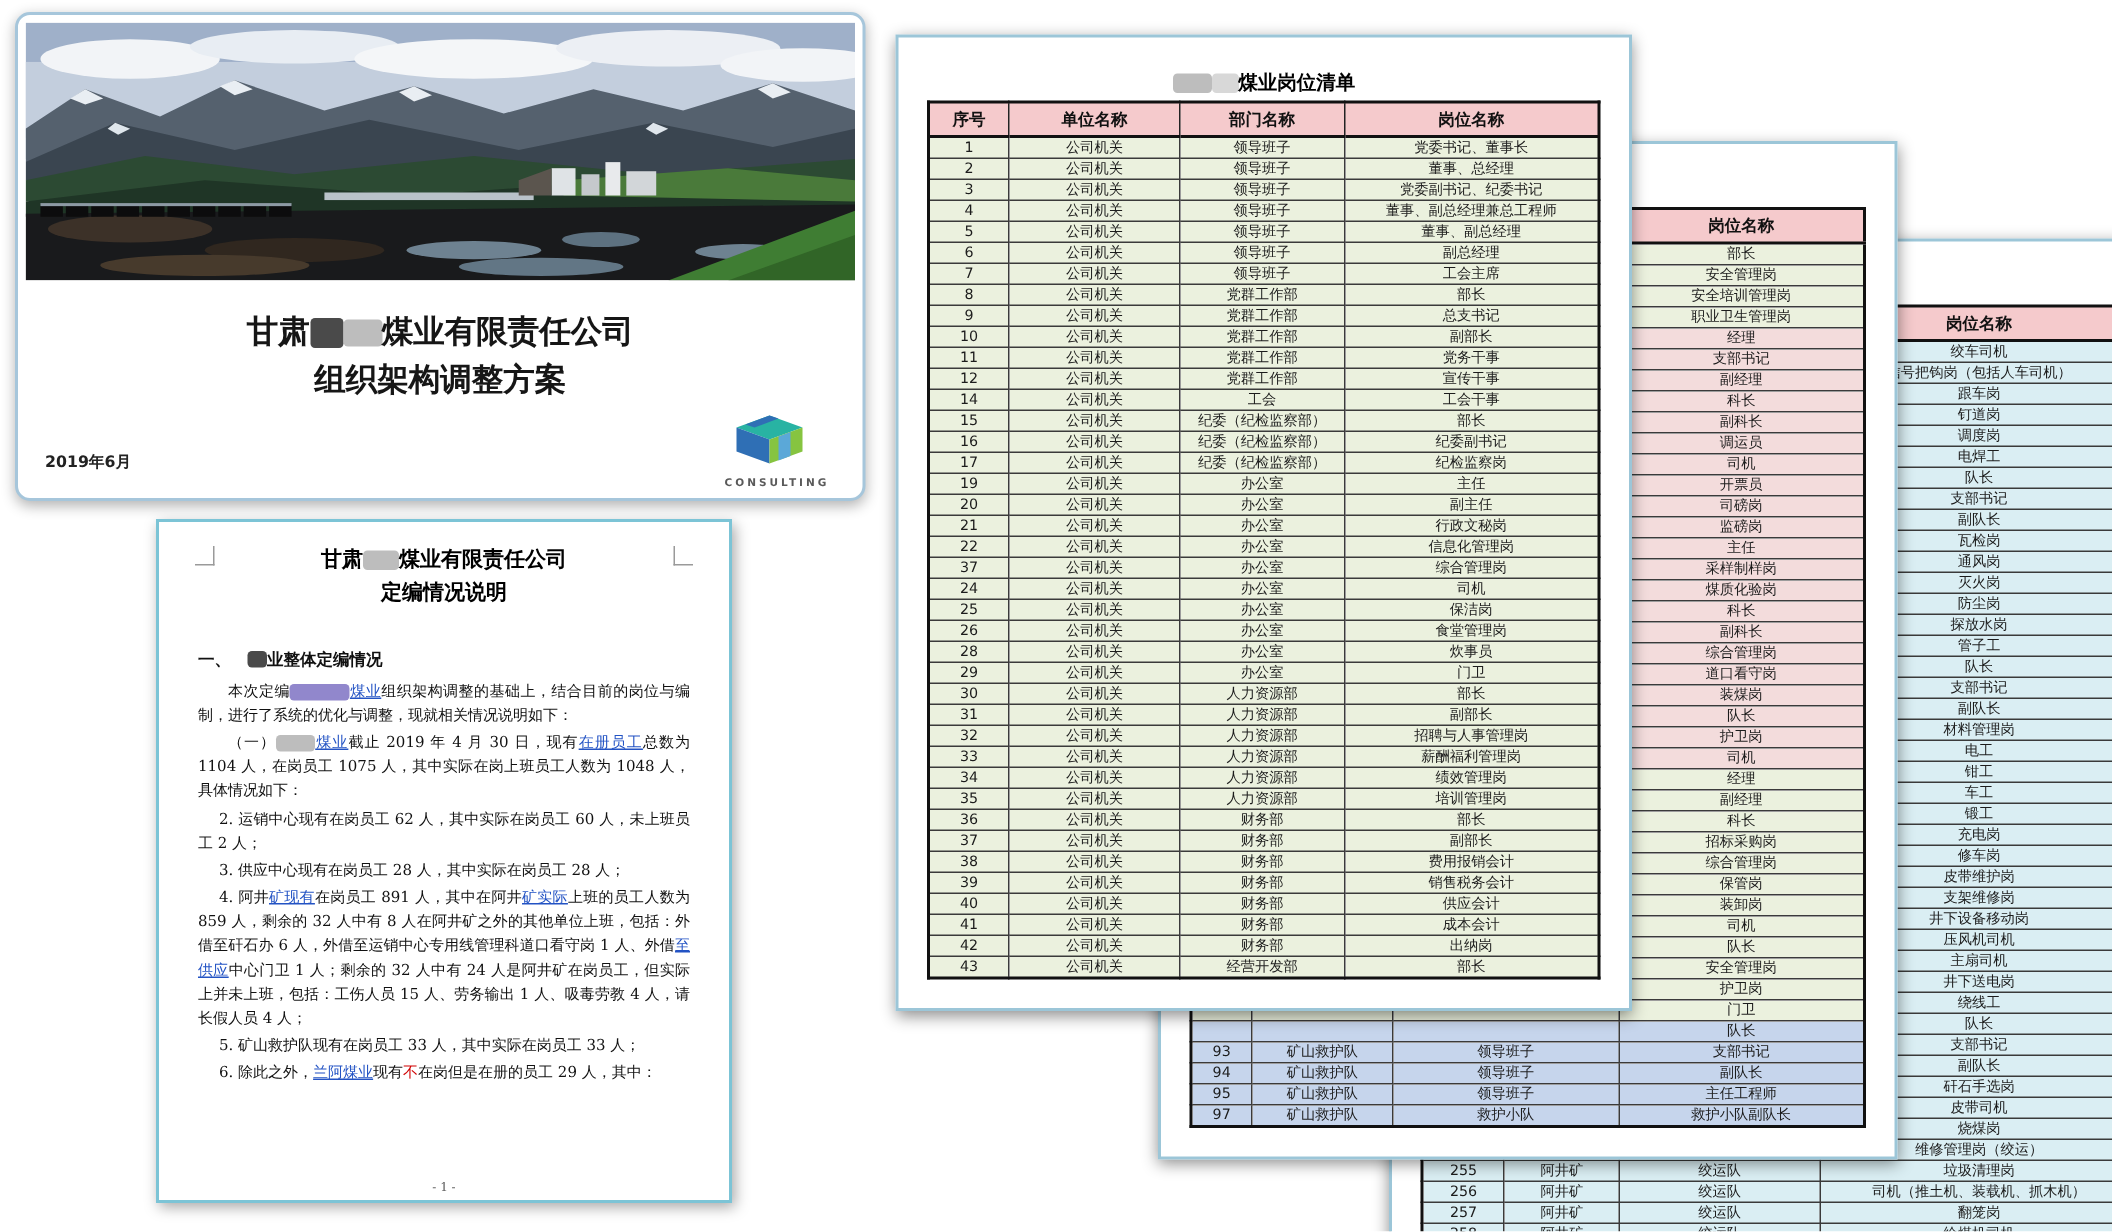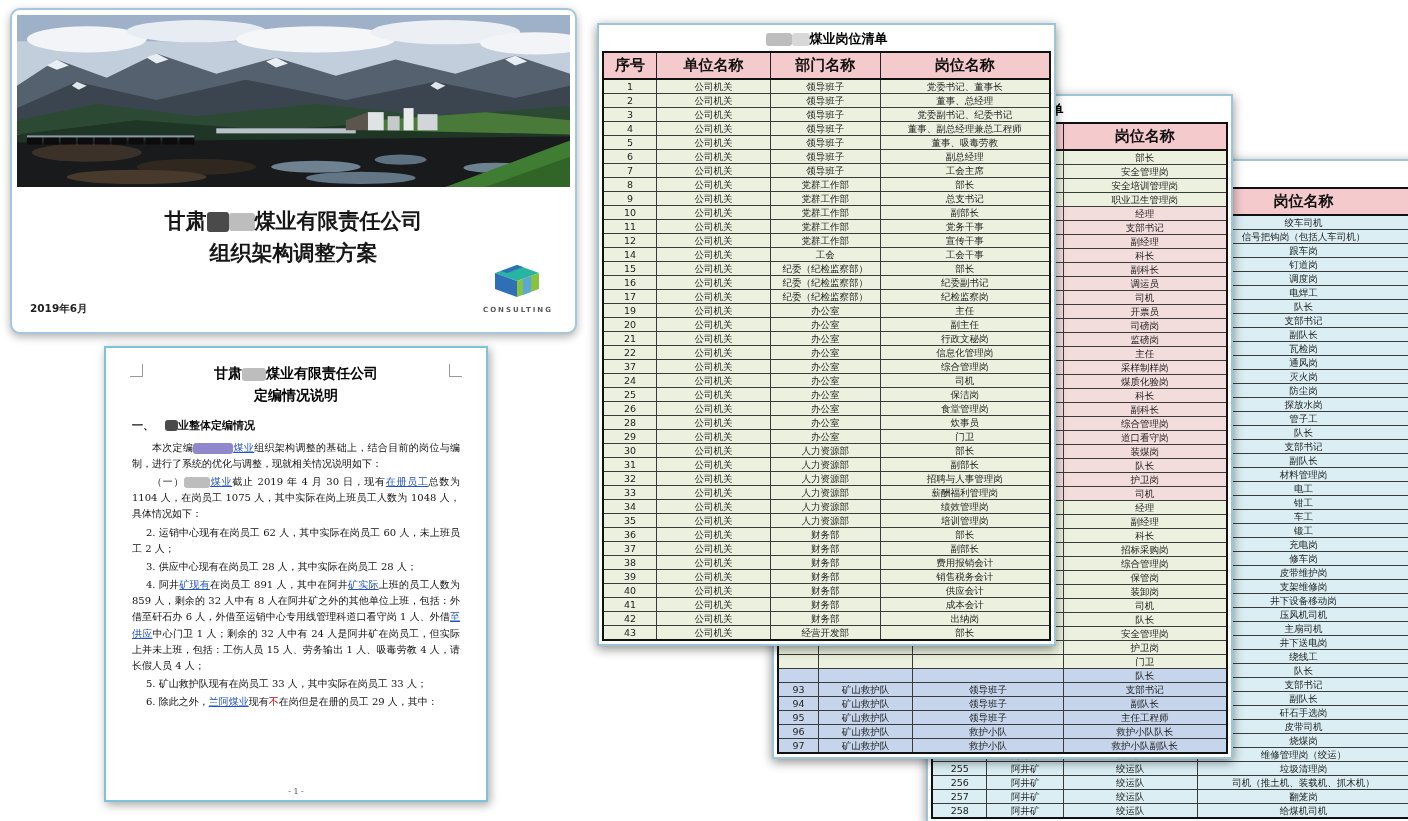--- a/index.html
+++ b/index.html
@@ -13,52 +13,52 @@
   .photo svg{display:block;width:100%;height:100%;}
   .cover-title{position:absolute;left:0;right:0;top:196px;text-align:center;color:#161616;
     font-weight:bold;font-size:21px;line-height:1.5;}
   .blob{display:inline-block;border-radius:3px;vertical-align:middle;}
   .blob.dark{background:#4a4a4a;}
   .blob.grey{background:#bdbdbd;}
   .blob.grey2{background:#d8d8d8;}
   .blob.purple{background:#9187cc;}
   .cover-footer{position:absolute;left:18px;bottom:14px;width:420px;font-size:10.5px;
     font-weight:bold;color:#222;line-height:1.7;}
-  .logo{position:absolute;right:24px;bottom:18px;width:68px;text-align:center;}
+  .logo{position:absolute;right:24px;bottom:6px;width:68px;text-align:left;}
   .logo-text{font-size:7px;letter-spacing:2px;color:#5a5a5a;font-weight:bold;margin-top:1px;}
 
   
   .doc-card{position:absolute;left:104px;top:346px;width:380px;height:452px;background:#fff;
     border:2px solid #7cc4d6;box-shadow:2px 3px 9px rgba(0,0,0,.35);overflow:hidden;
     font-family:"DejaVu Serif","Liberation Serif",serif;color:#111;}
   .crop{position:absolute;width:12px;height:12px;border-color:#9a9a9a;border-style:solid;}
   .crop.tl{left:24px;top:16px;border-width:0 1px 1px 0;}
   .crop.tr{right:24px;top:16px;border-width:0 0 1px 1px;}
   .doc-inner{position:absolute;left:26px;right:26px;top:14px;bottom:20px;}
   .doc-title{text-align:center;font-weight:bold;font-size:14px;line-height:1.6;color:#000;}
-  .doc-body{margin-top:10px;font-size:10px;line-height:1.62;text-align:justify;}
+  .doc-body{margin-top:24px;font-size:10px;line-height:1.62;text-align:justify;}
   .para{margin:0 0 2px 0;}
   .para.heading{font-weight:bold;font-size:11px;margin:8px 0 5px 0;}
   .para.indent{text-indent:20px;}
   .para.li{text-indent:14px;}
   .s-blue{color:#2353c4;text-decoration:underline;}
   .s-red{color:#d00000;}
   .page-num{position:absolute;left:0;right:0;bottom:4px;text-align:center;font-size:8px;color:#555;}
 
   
-  .sheet{position:absolute;background:#fff;border:2px solid #9cc6d8;padding:3px;
+  .sheet{position:absolute;background:#fff;border:2px solid #9cc6d8;padding:19px;
     box-shadow:0 3px 10px rgba(0,0,0,.45);}
   .s1{left:597px;top:23px;width:449px;z-index:30;}
   .s2{left:772px;top:94px;width:451px;z-index:20;}
   .s3{left:926px;top:159px;width:480px;z-index:10;}
   .sheet-title{height:21px;text-align:center;font-weight:bold;font-size:13px;color:#000;
     padding-top:2px;white-space:nowrap;}
   .sheet table{border-collapse:collapse;table-layout:fixed;width:100%;border:2px solid #111;}
   .sheet th{background:var(--hdr);border:1px solid #222;border-bottom:2px solid #111;
-    font-size:15px;font-weight:bold;color:#111;padding:3px 0;}
+    font-size:11px;font-weight:bold;color:#111;padding:3px 0;}
   .sheet td{border:1px solid #3a3a3a;height:13px;font-size:9.5px;line-height:1;color:#1c1c1c;
     text-align:center;padding:0;overflow:hidden;white-space:nowrap;}
   tr.g td{background:var(--g);}
   tr.p td{background:var(--p);}
   tr.b td{background:var(--b);}
   tr.c td{background:var(--c);}
 </style>
 </head>
 <body>
 
@@ -200,21 +200,21 @@
           <tr class="g">
             <td>4</td>
             <td>公司机关</td>
             <td>领导班子</td>
             <td>董事、副总经理兼总工程师</td>
           </tr>
           <tr class="g">
             <td>5</td>
             <td>公司机关</td>
             <td>领导班子</td>
-            <td>董事、吸毒劳教</td>
+            <td>董事、副总经理</td>
           </tr>
           <tr class="g">
             <td>6</td>
             <td>公司机关</td>
             <td>领导班子</td>
             <td>副总经理</td>
           </tr>
           <tr class="g">
             <td>7</td>
             <td>公司机关</td>
@@ -683,26 +683,20 @@
             <td>领导班子</td>
             <td>副队长</td>
           </tr>
           <tr class="b">
             <td>95</td>
             <td>矿山救护队</td>
             <td>领导班子</td>
             <td>主任工程师</td>
           </tr>
           <tr class="b">
-            <td>96</td>
-            <td>矿山救护队</td>
-            <td>救护小队</td>
-            <td>救护小队队长</td>
-          </tr>
-          <tr class="b">
             <td>97</td>
             <td>矿山救护队</td>
             <td>救护小队</td>
             <td>救护小队副队长</td>
           </tr>
         </tbody>
     </table>
   </section>
 
   <section class="sheet s3">

